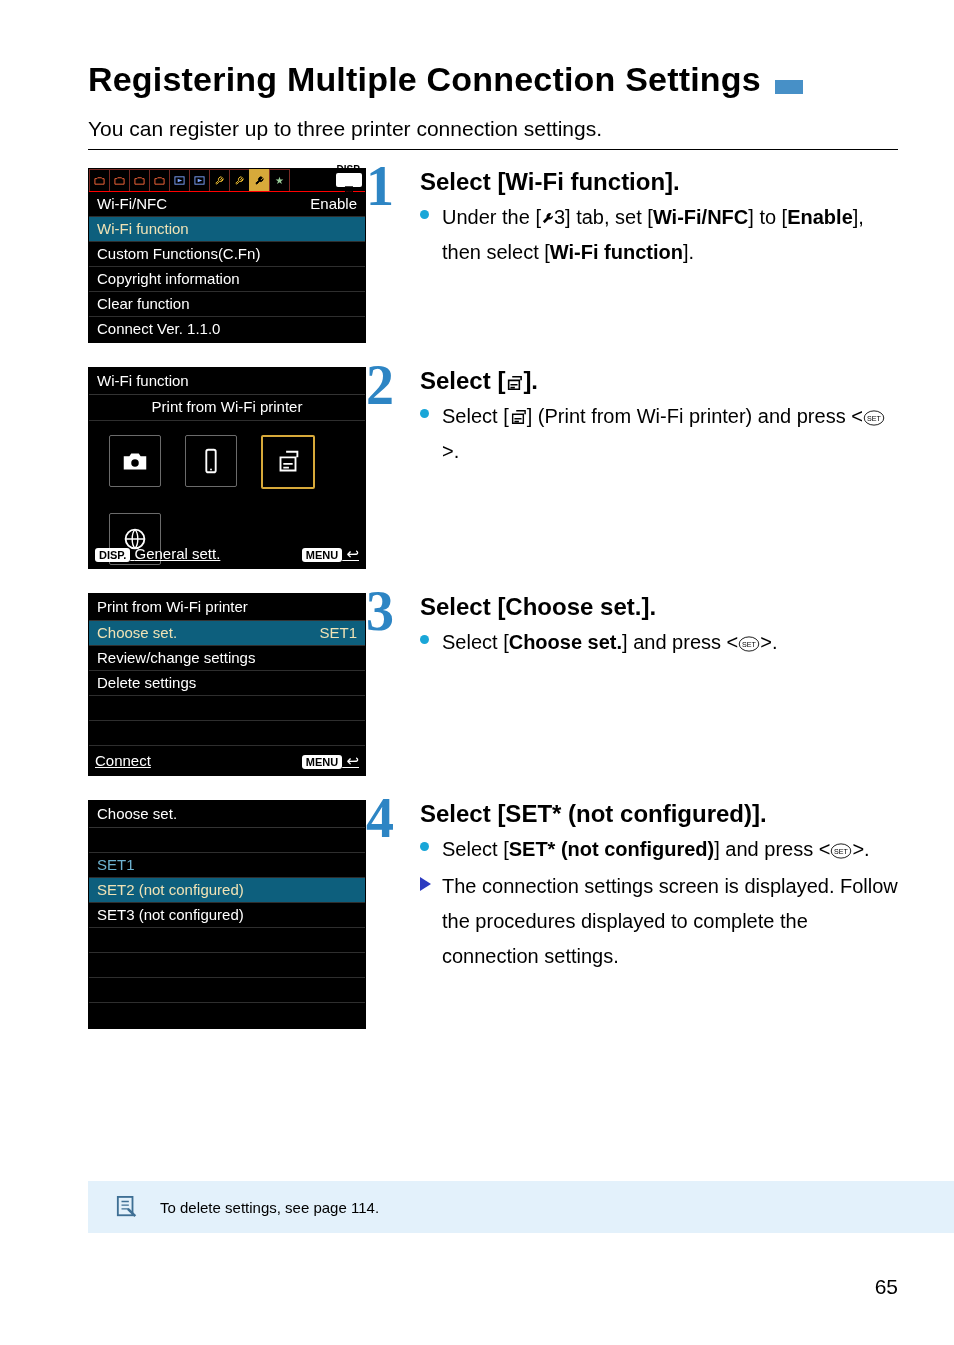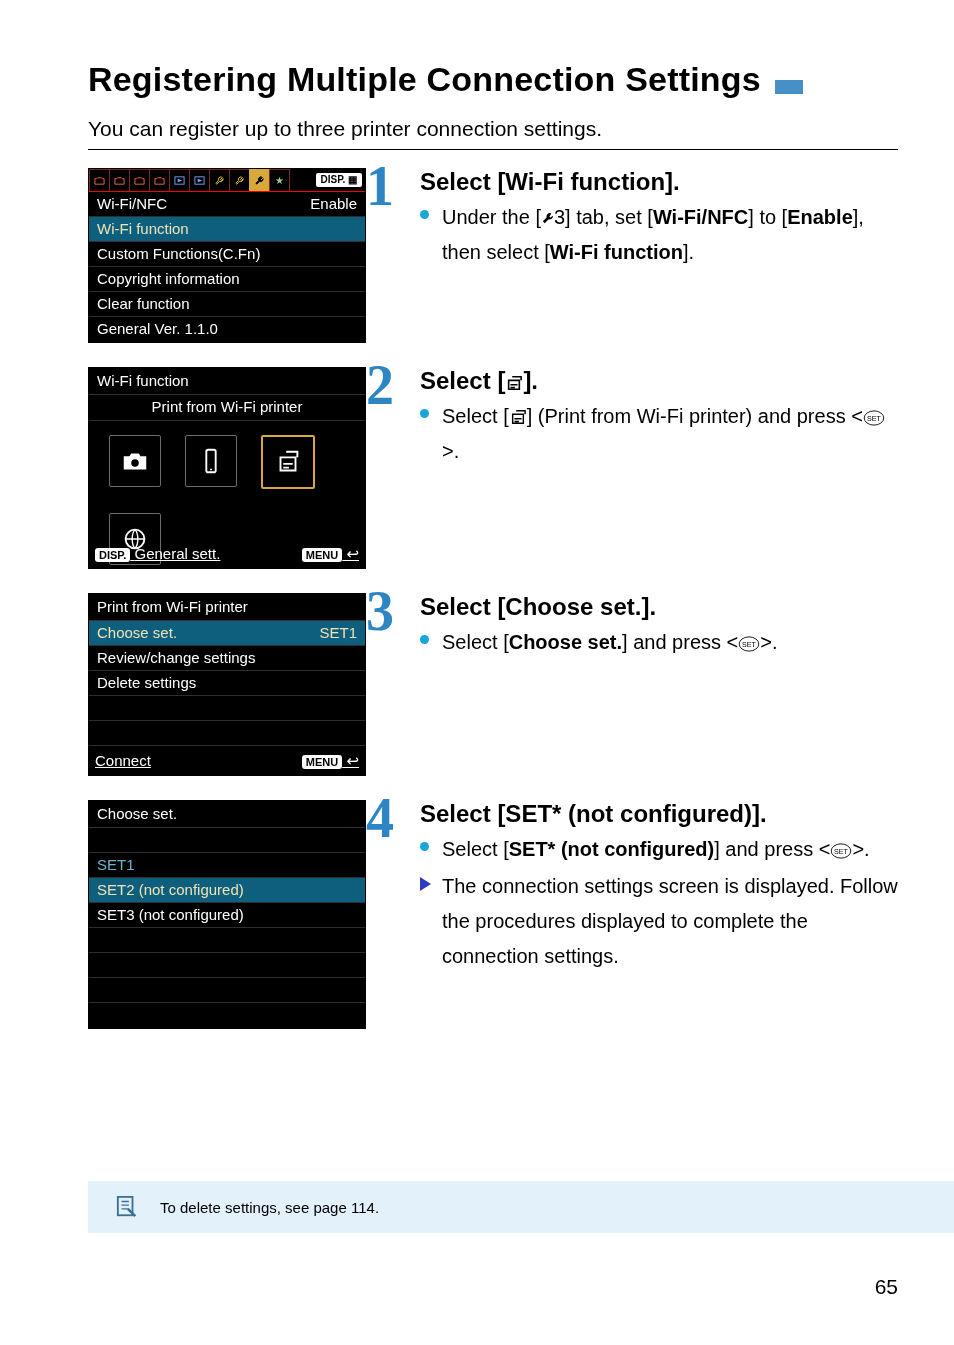--- a/index.html
+++ b/index.html
@@ -32,21 +32,21 @@
   .tabs{display:flex;height:22px;border-bottom:1px solid red;align-items:stretch;background:#000;}
   .tab{flex:0 0 21px;border:1px solid #7a2a25;border-bottom:none;margin-right:-1px;display:flex;align-items:center;justify-content:center;font-size:10px;color:#f22;position:relative;box-sizing:border-box;}
   .tab svg{width:11px;height:11px;display:block;}
   .tab.yellow{background:#d7a93a;border-color:#d7a93a;}
   .tab.yellow svg path{stroke:#000;fill:#000;}
   .tab.star{color:#9c9;}
   .tab.camtab svg path{stroke:#ff6a3c;fill:none;}
   .tab.playtab svg rect{stroke:#7ea5ff;fill:none;}
   .tab.playtab svg path{fill:#7ea5ff;}
   .tab.wrench svg path{stroke:#ffcc33;fill:none;}
-  .disp-tag{margin-left:auto;width:46px;height:14px;background:#fff;color:#000;font-weight:700;font-size:10px;border-radius:2px;text-align:center;align-self:center;margin-right:3px;display:flex;align-items:center;justify-content:center;}
+  .disp-tag{margin-left:auto;width:26px;height:14px;background:#fff;color:#000;font-weight:700;font-size:10px;border-radius:2px;text-align:center;align-self:center;margin-right:3px;display:flex;align-items:center;justify-content:center;}
   
   .pane .icon-grid{display:flex;flex-wrap:wrap;gap:24px;padding:14px 20px 10px;height:118px;box-sizing:border-box;align-content:flex-start;}
   .ic{width:50px;height:50px;border:1px solid #6b6b6b;border-radius:2px;display:flex;align-items:center;justify-content:center;}
   .ic.sel{border:2px solid var(--yellow-border);} 
   .ic svg{width:30px;height:30px;}
   
   .instr{flex:1;position:relative;padding-left:26px;}
   .bignum{position:absolute;left:-28px;top:-10px;font-size:56px;font-weight:700;color:#2d85c4;font-family:"Times New Roman",serif;line-height:1;}
   .instr h2{margin:0 0 4px;font-size:24px;font-weight:700;color:#000;}
   .instr ul{margin:0;padding:0;list-style:none;}
@@ -143,21 +143,21 @@
         <div class="row">
             <span>Custom Functions(C.Fn)</span>
           </div>
         <div class="row">
             <span>Copyright information</span>
           </div>
         <div class="row">
             <span>Clear function</span>
           </div>
         <div class="row">
-            <span>General Ver. 1.1.0</span>
+            <span>Connect Ver. 1.1.0</span>
           </div>
       </div>
 
       <div class="instr">
         <span class="bignum">1</span>
         <h2>Select [Wi-Fi function].</h2>
         <ul>
           <li>
             <span>Under the [</span><span class="wrench-inline"><svg viewBox="0 0 14 16">
                   <path d="M10 2a4 4 0 00-4 5L2 11l2 2 4-4a4 4 0 005-4l-3 2-1-1 2-3z" fill="#000"></path>

